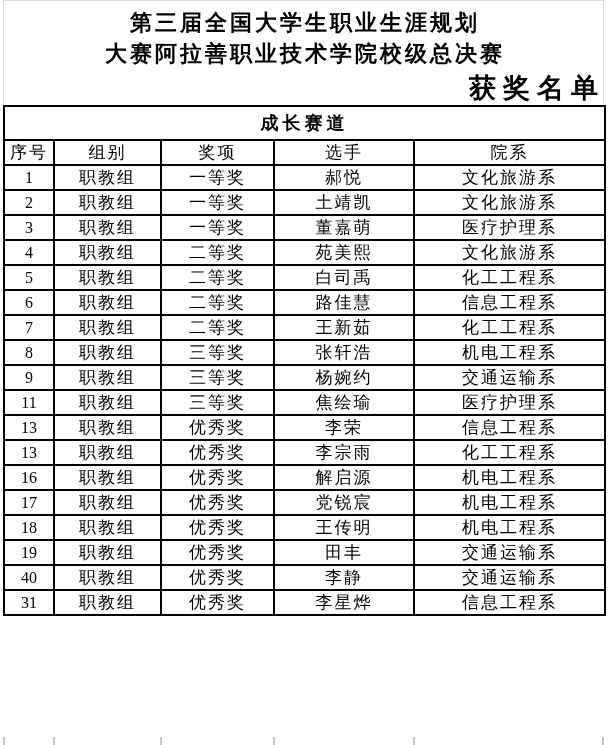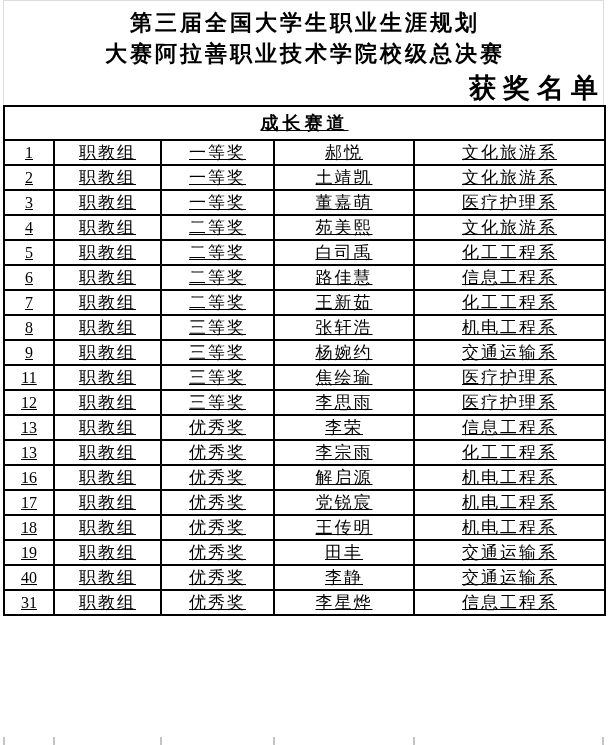--- a/index.html
+++ b/index.html
@@ -34,21 +34,20 @@
   }
   .title-line { font-size: 22px; line-height: 31px; letter-spacing: 3px; }
   .title-main { font-size: 27px; line-height: 38px; letter-spacing: 7px; text-align: right; }
 
   table.awards {
     position: absolute;
     left: 3px; top: 105px;
     width: 601px;
     border-collapse: collapse;
     table-layout: fixed;
-    text-decoration: underline;
   }
   .awards th, .awards td {
     border: 2px solid #000000;
     text-align: center;
     vertical-align: middle;
     font-weight: normal;
     font-size: 17px;
     letter-spacing: 2px;
     padding: 0;
     white-space: nowrap;
@@ -96,20 +95,27 @@
       <col style="width:50px">
       <col style="width:107px">
       <col style="width:113px">
       <col style="width:140px">
       <col style="width:191px">
     </colgroup>
     <thead>
       <tr>
         <th colspan="5" class="track-title">成长赛道</th>
       </tr>
+      <tr class="col-header-row">
+        <th>序号</th>
+        <th>组别</th>
+        <th>奖项</th>
+        <th>选手</th>
+        <th>院系</th>
+      </tr>
     </thead>
     <tbody id="rows">
         <tr>
           <td class="num">1</td>
           <td>职教组</td>
           <td>一等奖</td>
           <td>郝悦</td>
           <td>文化旅游系</td>
         </tr>
         <tr>
@@ -166,27 +172,20 @@
           <td>职教组</td>
           <td>三等奖</td>
           <td>杨婉约</td>
           <td>交通运输系</td>
         </tr>
         <tr>
           <td class="num">11</td>
           <td>职教组</td>
           <td>三等奖</td>
           <td>焦绘瑜</td>
-          <td>医疗护理系</td>
-        </tr>
-        <tr>
-          <td class="num">12</td>
-          <td>职教组</td>
-          <td>三等奖</td>
-          <td>李思雨</td>
           <td>医疗护理系</td>
         </tr>
         <tr>
           <td class="num">13</td>
           <td>职教组</td>
           <td>优秀奖</td>
           <td>李荣</td>
           <td>信息工程系</td>
         </tr>
         <tr>

